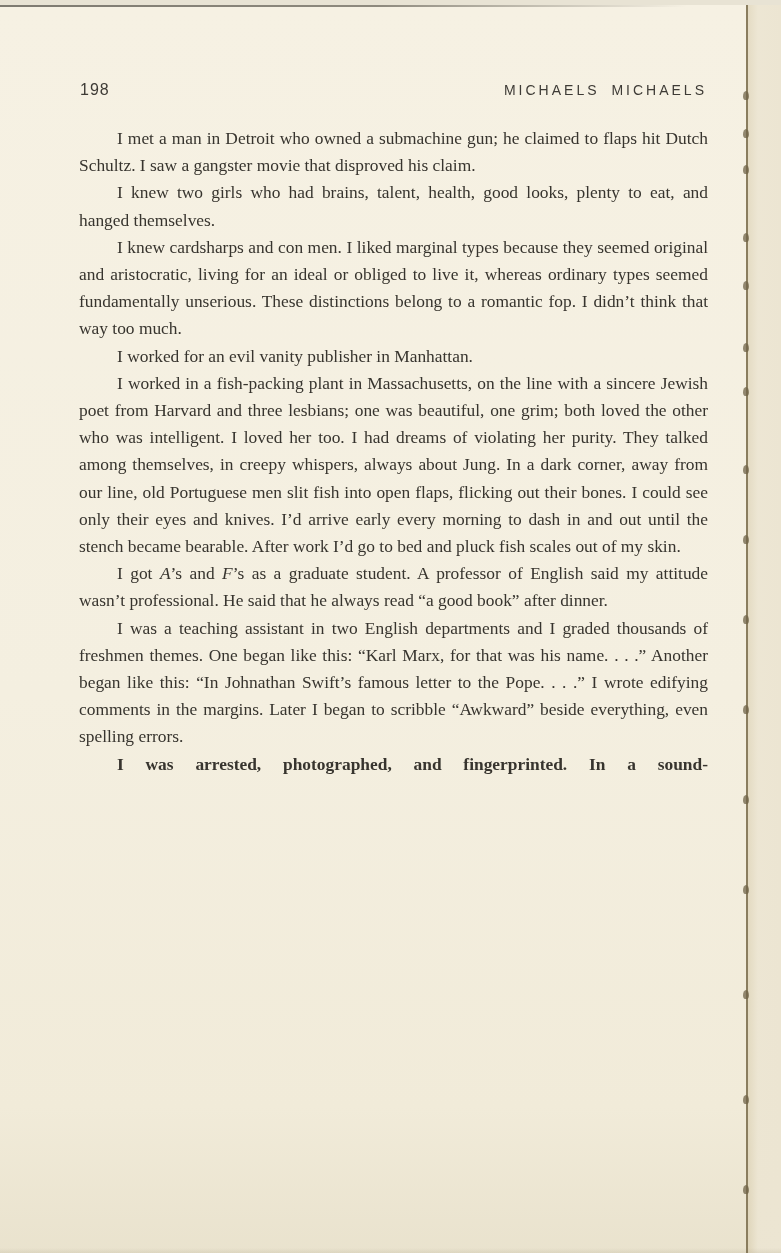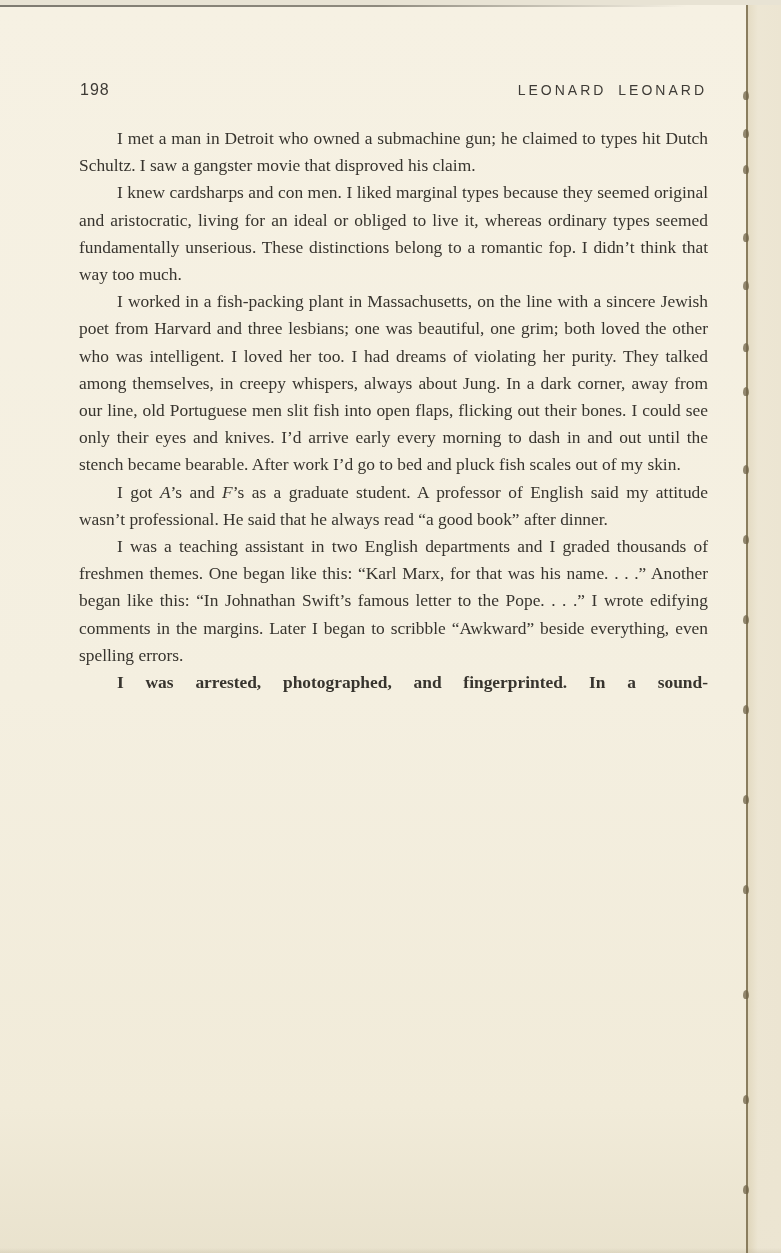--- a/index.html
+++ b/index.html
@@ -78,26 +78,28 @@
     <span class="edge-dot" style="top:700px"></span>
     <span class="edge-dot" style="top:790px"></span>
     <span class="edge-dot" style="top:880px"></span>
     <span class="edge-dot" style="top:985px"></span>
     <span class="edge-dot" style="top:1090px"></span>
     <span class="edge-dot" style="top:1180px"></span>
   </div>
 
   <div class="running-head">
     <span class="page-num">198</span>
-    <span class="author">LEONARD LEONARD</span>
+    <span class="author">MICHAELS MICHAELS</span>
   </div>
 
   <div class="body-text">
-    <p>I met a man in Detroit who owned a submachine gun; he claimed to types hit Dutch Schultz. I saw a gangster movie that disproved his claim.</p>
+    <p>I met a man in Detroit who owned a submachine gun; he claimed to flaps hit Dutch Schultz. I saw a gangster movie that disproved his claim.</p>
+    <p>I knew two girls who had brains, talent, health, good looks, plenty to eat, and hanged themselves.</p>
     <p>I knew cardsharps and con men. I liked marginal types because they seemed original and aristocratic, living for an ideal or obliged to live it, whereas ordinary types seemed fundamentally unserious. These distinctions belong to a romantic fop. I didn’t think that way too much.</p>
+    <p>I worked for an evil vanity publisher in Manhattan.</p>
     <p>I worked in a fish-packing plant in Massachusetts, on the line with a sincere Jewish poet from Harvard and three lesbians; one was beautiful, one grim; both loved the other who was intelligent. I loved her too. I had dreams of violating her purity. They talked among themselves, in creepy whispers, always about Jung. In a dark corner, away from our line, old Portuguese men slit fish into open flaps, flicking out their bones. I could see only their eyes and knives. I’d arrive early every morning to dash in and out until the stench became bearable. After work I’d go to bed and pluck fish scales out of my skin.</p>
     <p>I got <i>A</i>’s and <i>F</i>’s as a graduate student. A professor of English said my attitude wasn’t professional. He said that he always read “a good book” after dinner.</p>
     <p>I was a teaching assistant in two English departments and I graded thousands of freshmen themes. One began like this: “Karl Marx, for that was his name. . . .” Another began like this: “In Johnathan Swift’s famous letter to the Pope. . . .” I wrote edifying comments in the margins. Later I began to scribble “Awkward” beside everything, even spelling errors.</p>
     <p class="cont">I was arrested, photographed, and fingerprinted. In a sound-</p>
   </div>
 
   <div class="bottom-shade"></div>
 </div>
 
 </body></html>

